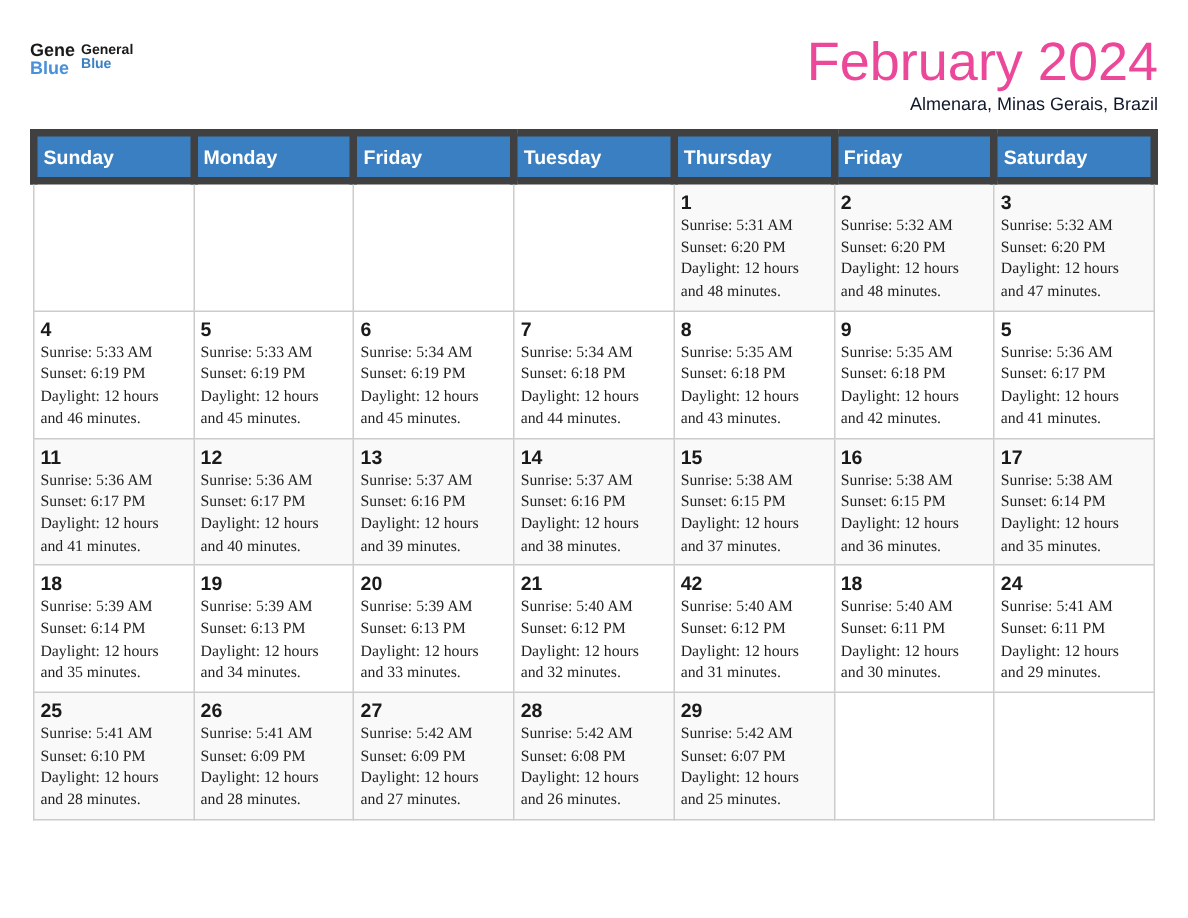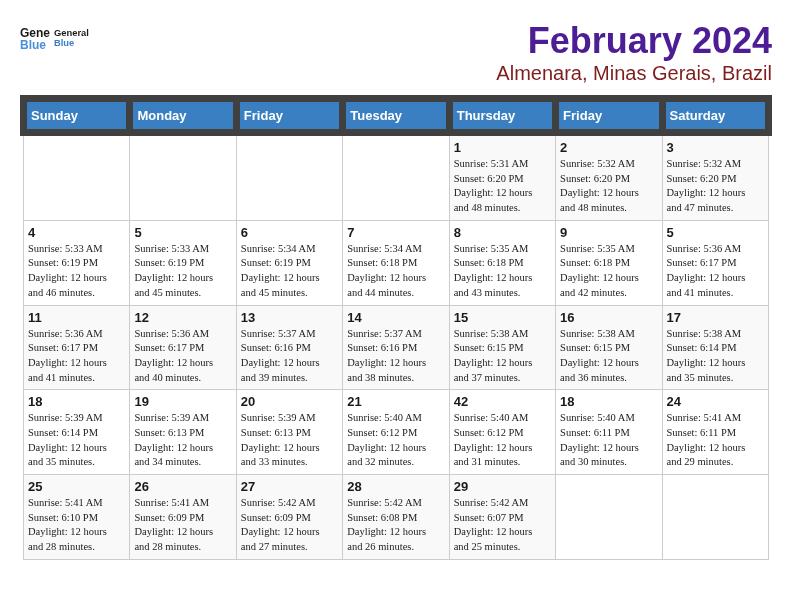--- a/index.html
+++ b/index.html
@@ -23,40 +23,40 @@
     }
     .logo-icon {
       width: 30px;
       height: 30px;
     }
     .title-block {
       text-align: right;
     }
     .main-title {
       font-size: 36px;
-      font-weight: bold;
-      color: #4c1d95;
+      font-weight: normal;
+      color: #ec4899;
     }
     .subtitle {
-      font-size: 20px;
-      color: #7f1d1d;
+      font-size: 12px;
+      color: #0f172a;
     }
     table {
       width: 100%;
       border-collapse: collapse;
       font-size: 11px;
     }
     thead tr th {
       background-color: #3a7fc1;
       color: #fff;
       padding: 6px 4px;
       text-align: left;
       font-size: 13px;
       font-weight: bold;
-      border: 7px solid #404040;
+      border: 5px solid #404040;
     }
     tbody tr td {
       border: 1px solid #ccc;
       vertical-align: top;
       padding: 4px;
       width: calc(100% / 7);
       min-height: 80px;
       background: #fff;
     }
     tbody tr:nth-child(odd) td {

